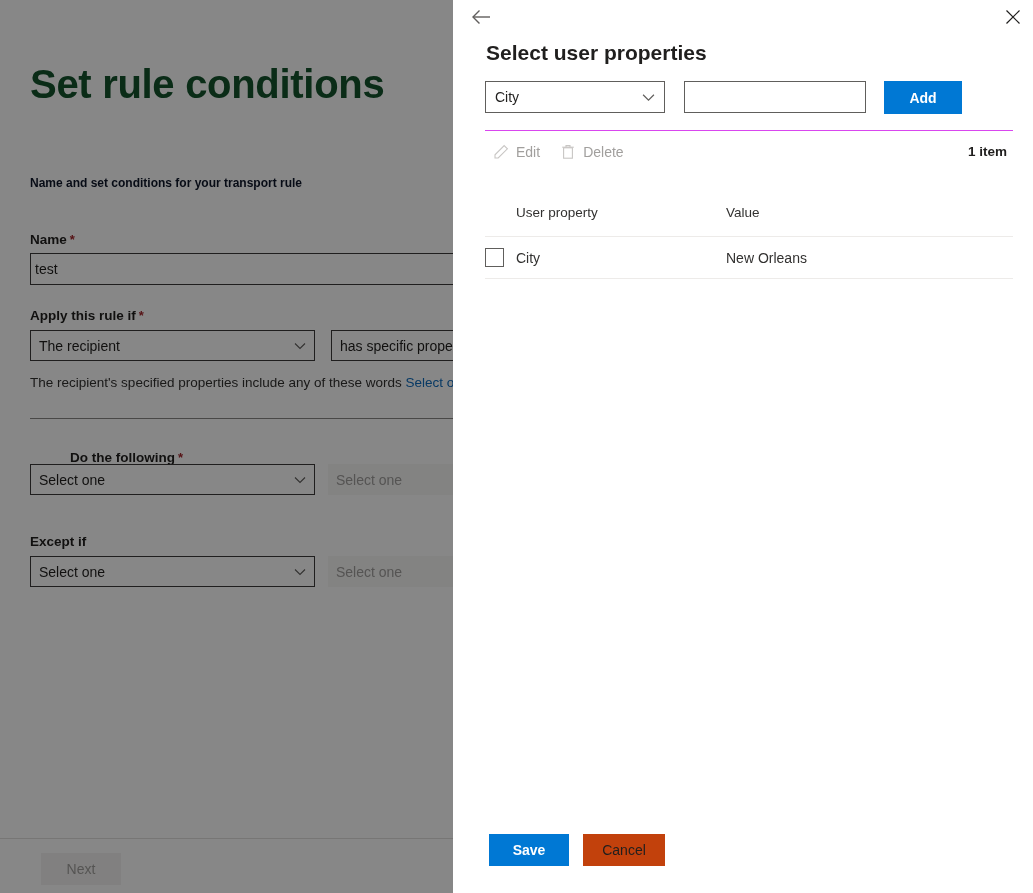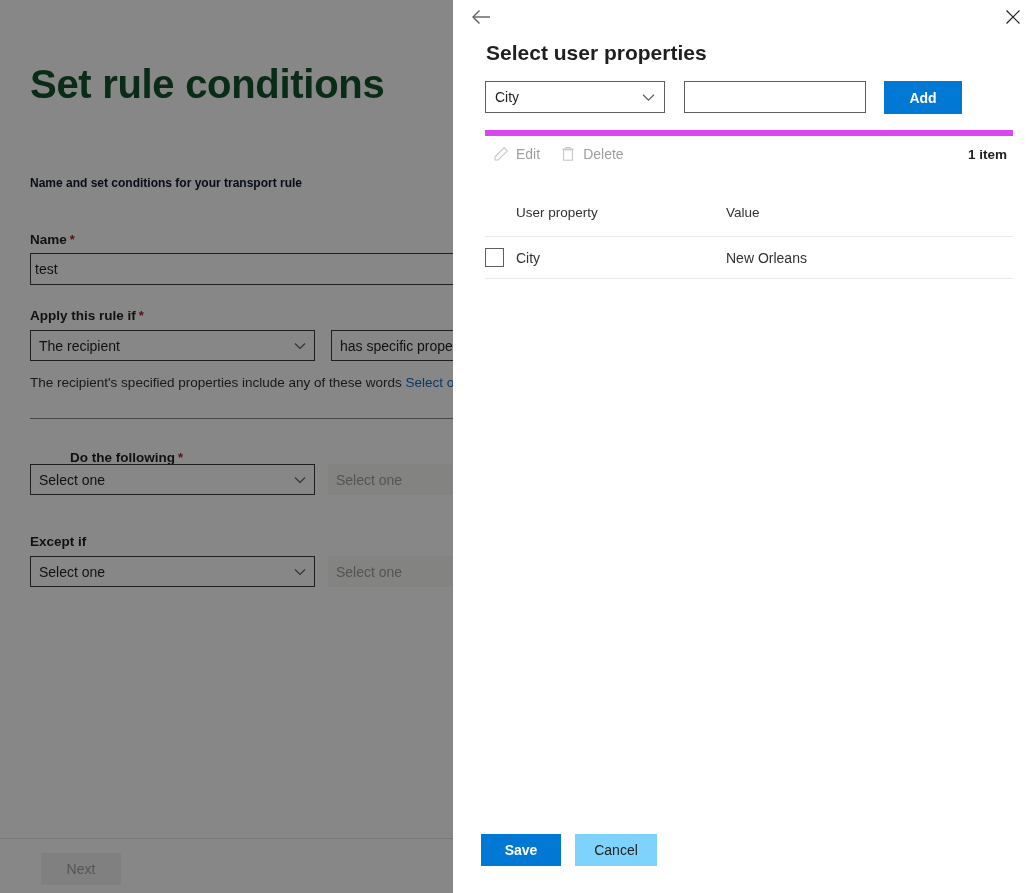--- a/index.html
+++ b/index.html
@@ -225,21 +225,21 @@
     font-family: "Liberation Sans", sans-serif;
     cursor: pointer;
   }
 
   #command-bar {
     position: absolute;
     left: 32px;
     top: 130px;
     width: 528px;
     height: 42px;
-    border-top: 6px solid #d946ef;
+    border-top: 1px solid #d946ef;
     display: flex;
     align-items: center;
   }
   .cmd-btn {
     display: flex;
     align-items: center;
     gap: 7px;
     height: 34px;
     padding: 0 8px;
     margin-right: 4px;
@@ -294,36 +294,36 @@
 
   #panel-footer {
     position: absolute;
     left: 0;
     bottom: 0;
     width: 580px;
     height: 86px;
     background: #ffffff;
     display: flex;
     align-items: center;
-    padding-left: 28px;
+    padding-left: 36px;
     gap: 14px;
   }
   #save-button {
     width: 80px; height: 32px;
     background: #0078d4;
     color: #fff;
     border: none;
     font-size: 14px;
     font-weight: bold;
     font-family: "Liberation Sans", sans-serif;
     cursor: pointer;
   }
   #cancel-button {
     width: 82px; height: 32px;
-    background: #7dd3fc;
+    background: #c2410c;
     color: #201f1e;
     border: none;
     font-size: 14px;
     font-family: "Liberation Sans", sans-serif;
     cursor: pointer;
   }
 </style>
 </head>
 <body>
 

